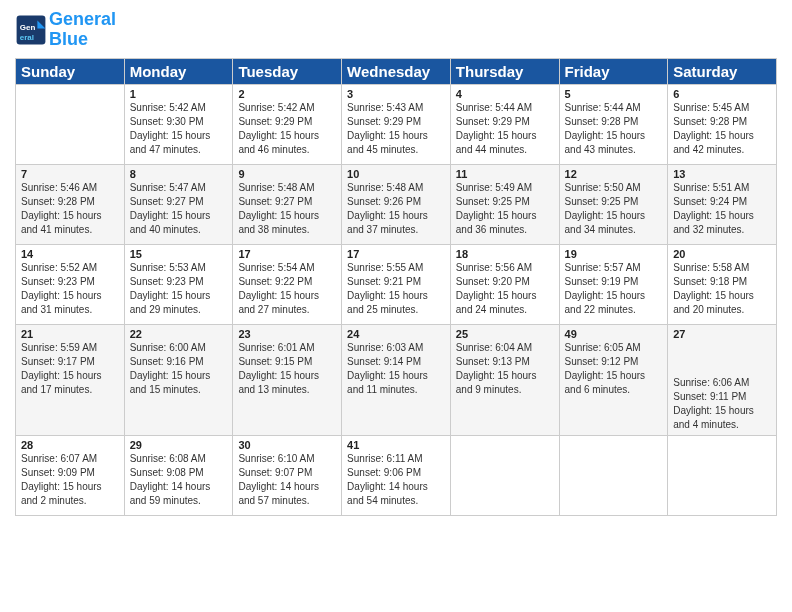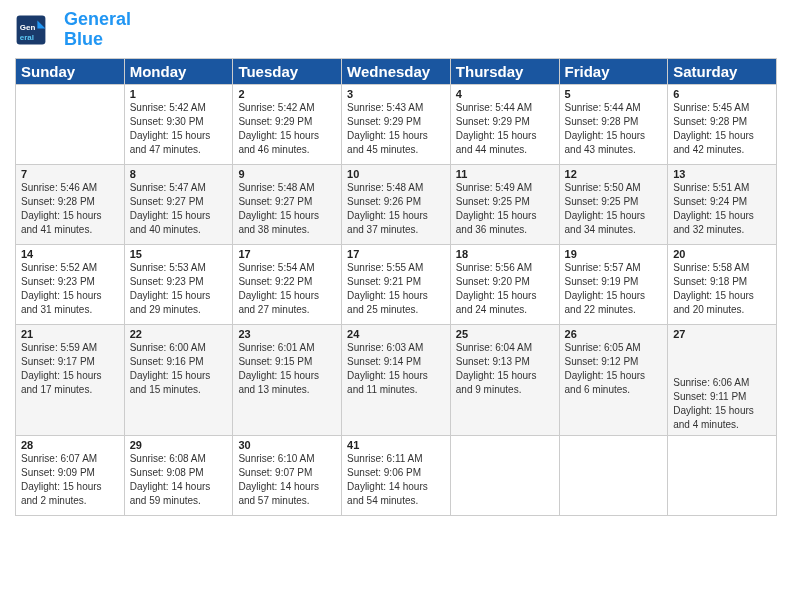--- a/index.html
+++ b/index.html
@@ -28,21 +28,20 @@
       align-items: center;
     }
     .logo-text {
       font-size: 18px;
       font-weight: bold;
       color: #1a3a6b;
       line-height: 1.1;
     }
     .logo-text span {
       color: #2196F3;
-      margin-left: 15px;
     }
     .logo-icon {
       width: 32px;
       height: 32px;
       margin-right: 2px;
     }
     .title-area {
       text-align: right;
     }
     .month-title {
@@ -311,21 +310,21 @@
 and 11 minutes.</div>
           </td>
           <td>
             <span class="day-num">25</span>
             <div class="day-info" style="white-space: pre-line;">Sunrise: 6:04 AM
 Sunset: 9:13 PM
 Daylight: 15 hours
 and 9 minutes.</div>
           </td>
           <td>
-            <span class="day-num">26</span>
+            <span class="day-num">49</span>
             <div class="day-info" style="white-space: pre-line;">Sunrise: 6:05 AM
 Sunset: 9:12 PM
 Daylight: 15 hours
 and 6 minutes.</div>
           </td>
           <td>
             <span class="day-num">27</span>
             <div class="day-info" style="white-space: pre-line; margin-top: 36px;">Sunrise: 6:06 AM
 Sunset: 9:11 PM
 Daylight: 15 hours

